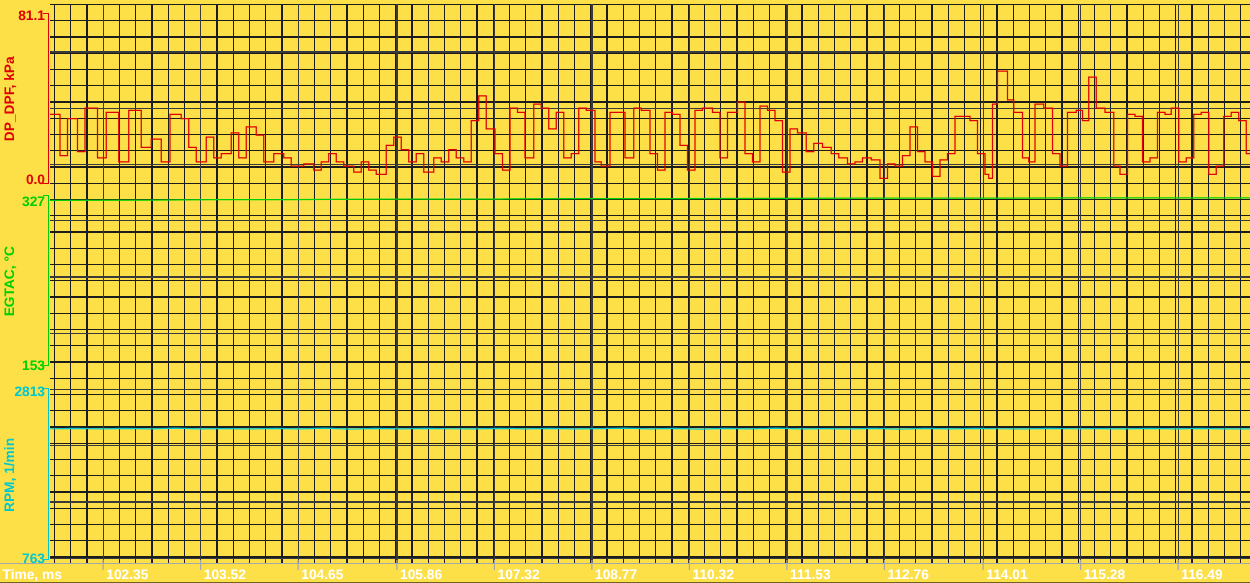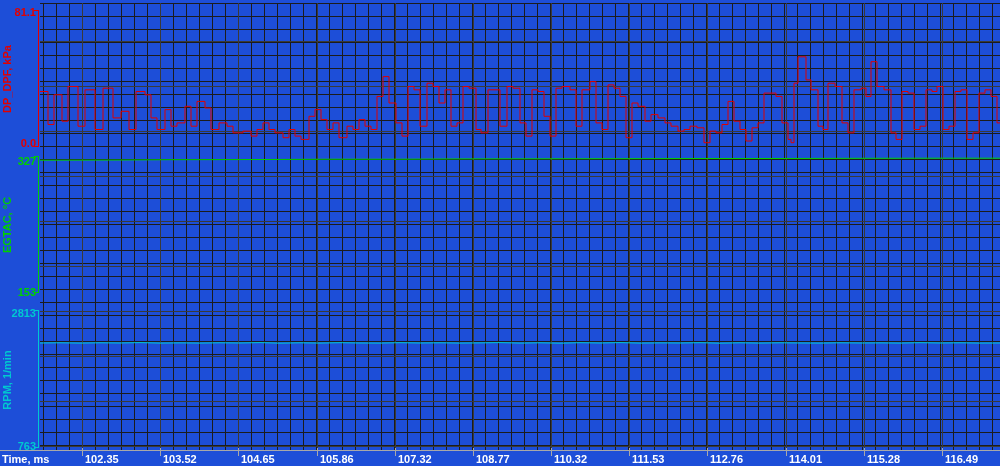--- a/index.html
+++ b/index.html
@@ -1,16 +1,16 @@
 <!DOCTYPE html>
 <html><head>
 <meta charset="utf-8">
 <style>
   html,body{margin:0;padding:0;background:#000;}
-  #stage{position:relative;width:1000px;height:466px;background:#1d4ed8;overflow:hidden;
+  #stage{position:relative;width:1000px;height:466px;background:#fde047;overflow:hidden;
          font-family:"Liberation Sans", sans-serif;}
   svg{display:block}
   text{font-family:"Liberation Sans", sans-serif;font-weight:bold;}
 </style>
 </head>
 <body>
 
 <div id="stage">
   <svg id="chart" width="1000" height="466" viewBox="0 0 1000 466">
     <g id="grid-minor" shape-rendering="crispEdges">

